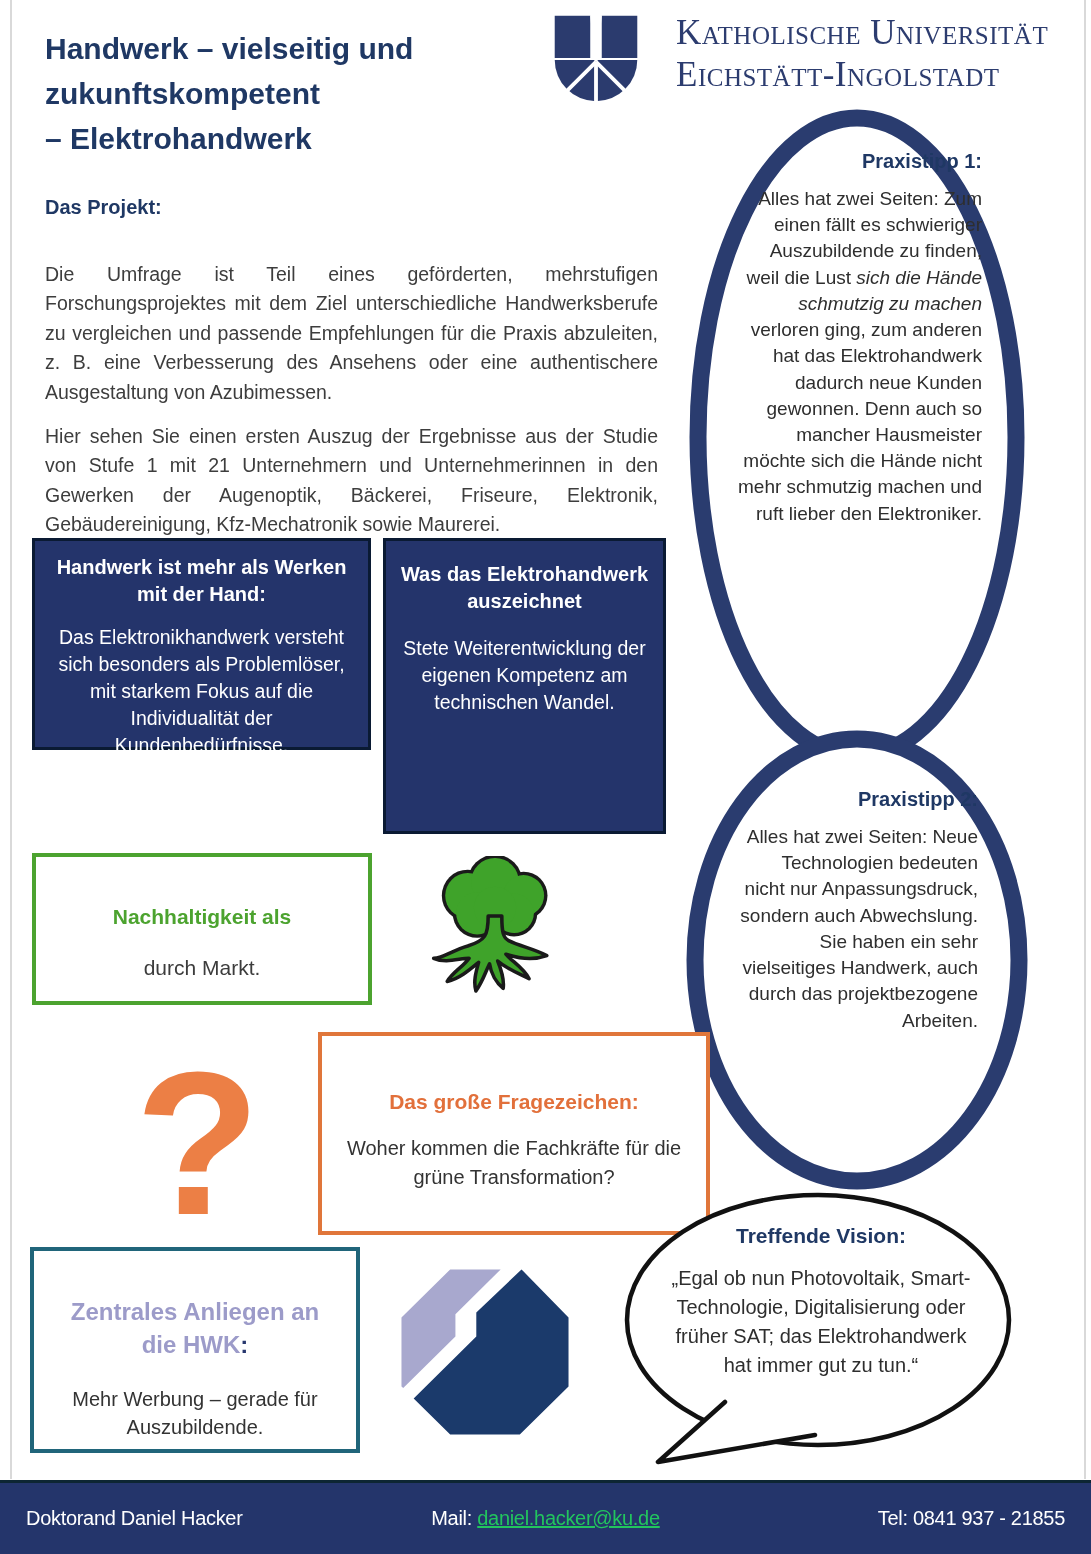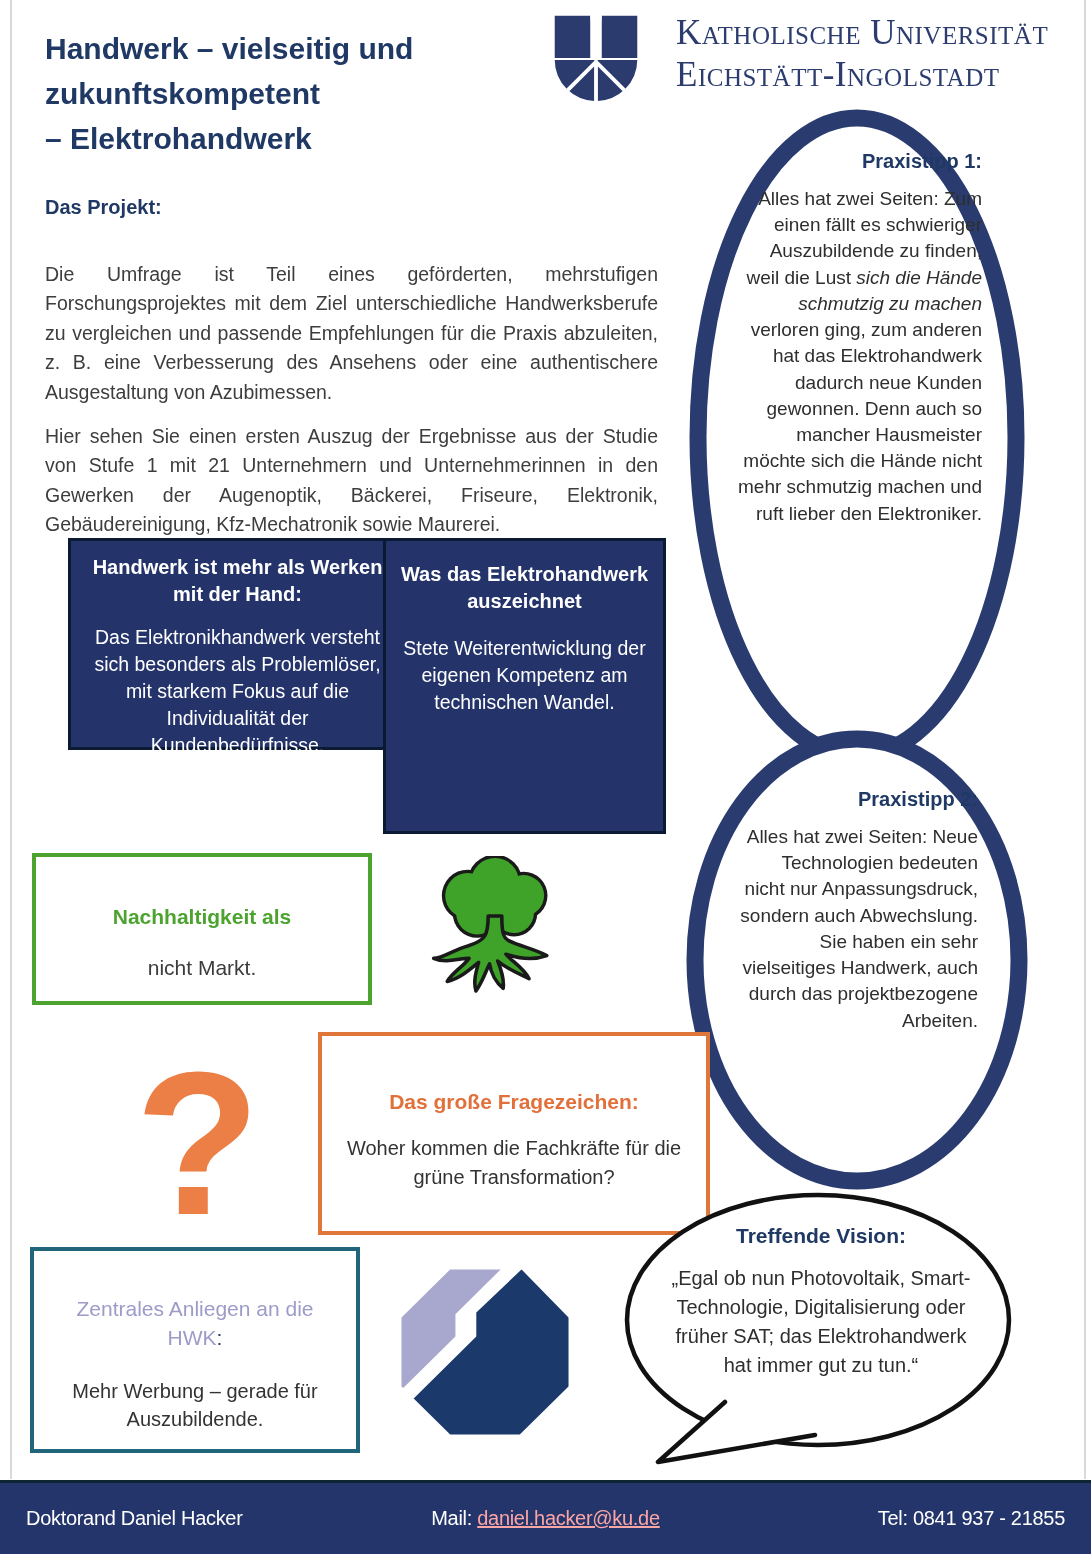--- a/index.html
+++ b/index.html
@@ -19,21 +19,21 @@
   .section-heading{left:45px;top:196px;font-size:20px;font-weight:bold;color:#1f3864;}
   .body-par{width:613px;font-size:19.5px;line-height:1.52;text-align:justify;color:#3d3d3d;}
   .par1{left:45px;top:240px;}
   .par2{left:45px;top:402px;}
 
   
   .navy-box{background:#24346b;border:3px solid #0a1a33;color:#ffffff;text-align:center;
     box-sizing:border-box;padding:13px 10px 0 10px;}
   .navy-box .bx-title{font-size:20px;font-weight:bold;line-height:1.35;margin:0 0 16px 0;}
   .navy-box p{font-size:19.5px;line-height:1.38;margin:0 0 15px 0;}
-  .box-handwerk{left:32px;top:538px;width:339px;height:212px;margin-left:36px;}
+  .box-handwerk{left:32px;top:538px;width:339px;height:212px;}
   .box-elektro{left:383px;top:538px;width:283px;height:296px;padding-top:20px;}
   .box-elektro .bx-title{margin-bottom:20px;}
 
   
   .tip-text{text-align:right;color:#2e2e2e;}
   .tip-title{font-size:20px;font-weight:bold;color:#1f3864;margin-bottom:13px;}
   .tip-body{font-size:19px;line-height:1.38;}
   .tip1-block{left:732px;top:150px;width:250px;}
   .tip2-block{left:738px;top:788px;width:240px;}
 
@@ -45,37 +45,37 @@
 
   .qmark{left:135px;top:1040px;font-size:205px;font-weight:800;color:#ec7f45;line-height:1;}
 
   .orange-box{left:318px;top:1032px;width:392px;height:203px;border:4px solid #e0763a;background:#fff;
     box-sizing:border-box;text-align:center;padding:54px 18px 0 18px;}
   .orange-box .ob-title{color:#e2703b;font-weight:bold;font-size:21px;}
   .orange-box .ob-body{color:#333;font-size:20px;line-height:1.45;margin-top:20px;}
 
   .teal-box{left:30px;top:1247px;width:330px;height:206px;border:4px solid #20657a;background:#fff;
     box-sizing:border-box;text-align:center;padding:44px 20px 0 20px;}
-  .teal-box .tb-title{color:#9c9bc9;font-weight:normal;font-size:21px;line-height:1.38;}
+  .teal-box .tb-title{color:#9c9bc9;font-weight:bold;font-size:24px;line-height:1.38;}
   .teal-box .tb-colon{color:#27376e;}
   .teal-box .tb-body{color:#333;font-size:20px;line-height:1.4;margin-top:24px;}
 
   
   .vision-text{left:662px;top:1224px;width:318px;text-align:center;}
   .vision-title{font-size:21px;font-weight:bold;color:#1f3864;}
   .vision-body{font-size:20px;line-height:1.45;color:#2e2e2e;margin-top:16px;}
 
   
   .footer-bar{left:0;top:1480px;width:1091px;height:74px;background:#24356b;border-top:3px solid #0d2633;
     box-sizing:border-box;display:flex;align-items:center;color:#fff;font-size:20px;letter-spacing:-0.3px;
     padding:0 26px;}
   .footer-bar .f-cell{flex:1;}
   .f-center{text-align:center;}
   .f-right{text-align:right;}
-  .mail-link{color:#fca5a5;text-decoration:underline;}
+  .mail-link{color:#22c55e;text-decoration:underline;}
   em.it{}
 </style>
 </head>
 <body>
 
 <div id="poster">
 
   <div class="edge-line" style="left:10px;"></div>
   <div class="edge-line" style="left:1084px;"></div>
 
@@ -123,21 +123,21 @@
     <div class="tip-body"><span>Alles hat zwei Seiten: Zum einen fällt es schwieriger Auszubildende zu finden, weil die Lust </span><em class="it">sich die Hände schmutzig zu machen</em><span> verloren ging, zum anderen hat das Elektrohandwerk dadurch neue Kunden gewonnen. Denn auch so mancher Hausmeister möchte sich die Hände nicht mehr schmutzig machen und ruft lieber den Elektroniker.</span></div>
   </div>
 
   <div class="abs tip-text tip2-block">
     <div class="tip-title">Praxistipp 2:</div>
     <div class="tip-body">Alles hat zwei Seiten: Neue Technologien bedeuten nicht nur Anpassungsdruck, sondern auch Abwechslung. Sie haben ein sehr vielseitiges Handwerk, auch durch das projektbezogene Arbeiten.</div>
   </div>
 
   <div class="abs green-box">
     <div class="gb-title">Nachhaltigkeit als</div>
-    <div class="gb-body">nicht Markt.</div>
+    <div class="gb-body">durch Markt.</div>
   </div>
 
   <svg class="abs" style="left:426px;top:856px;" width="138" height="150" viewBox="0 0 100 110">
     <g fill="#1a1a1a">
       <circle cx="30" cy="29" r="19"></circle>
         <circle cx="50" cy="19" r="20"></circle>
         <circle cx="71" cy="29" r="17.5"></circle>
       <circle cx="37" cy="42" r="18"></circle>
         <circle cx="64" cy="42" r="17"></circle>
         <circle cx="50" cy="38" r="18"></circle>

